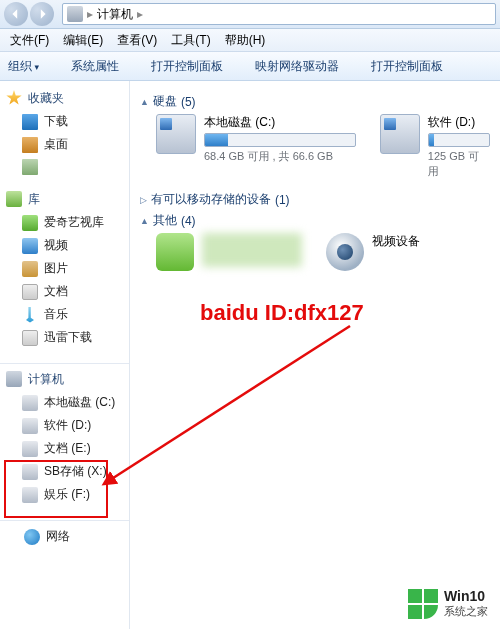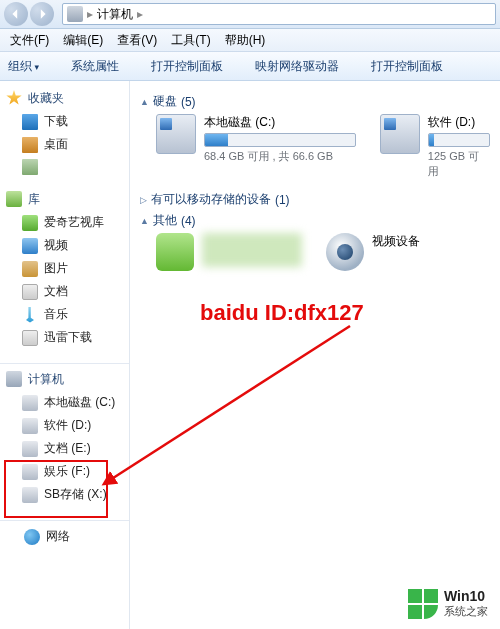--- a/index.html
+++ b/index.html
@@ -162,25 +162,25 @@
     <div class="item">
         <span class="ic ic-hdd"></span>
         <span>软件 (D:)</span>
       </div>
     <div class="item">
         <span class="ic ic-hdd"></span>
         <span>文档 (E:)</span>
       </div>
     <div class="item">
         <span class="ic ic-hdd"></span>
+        <span>SB存储 (X:)</span>
+      </div>
+    <div class="item">
+        <span class="ic ic-hdd"></span>
         <span>娱乐 (F:)</span>
-      </div>
-    <div class="item">
-        <span class="ic ic-hdd"></span>
-        <span>SB存储 (X:)</span>
       </div>
     <div class="spacer"></div>
     <hr>
     <div class="item togg">
       <span class="ic ic-net"></span>
       <span>网络</span>
     </div>
   </div>
 
   <div class="content">

